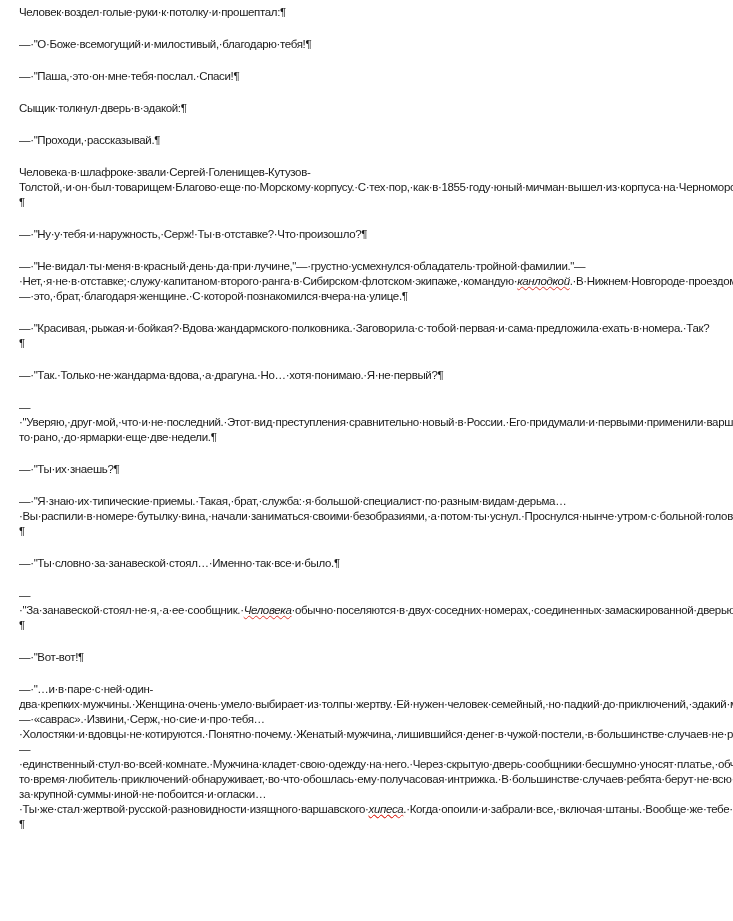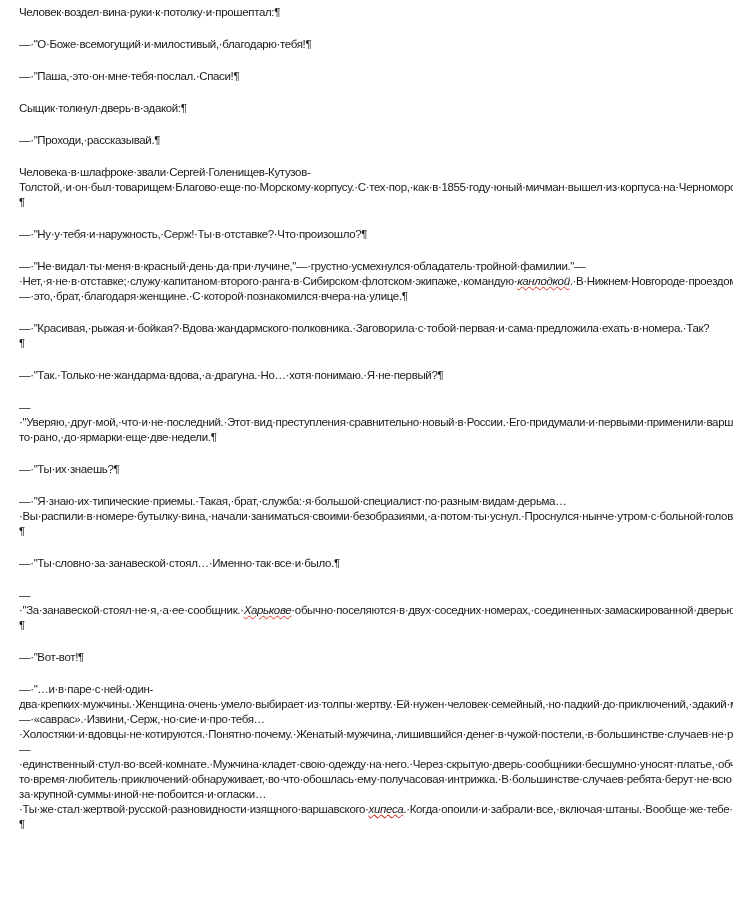--- a/index.html
+++ b/index.html
@@ -40,31 +40,31 @@
     text-decoration-thickness: 1px;
     text-underline-offset: 1px;
     font-style: italic;
   }
 </style>
 </head>
 <body>
 
 <div class="page">
   <div>
-      <p class="para">Человек·воздел·вина·руки·к·потолку·и·прошептал:¶</p>
+      <p class="para">Человек·воздел·голые·руки·к·потолку·и·прошептал:¶</p>
       <p class="para">—·"О·Боже·всемогущий·и·милостивый,·благодарю·тебя!¶</p>
       <p class="para">—·"Паша,·это·он·мне·тебя·послал.·Спаси!¶</p>
       <p class="para">Сыщик·толкнул·дверь·в·эдакой:¶</p>
       <p class="para">—·"Проходи,·рассказывай.¶</p>
       <p class="para">Человека·в·шлафроке·звали·Сергей·Голенищев-Кутузов-Толстой,·и·он·был·товарищем·Благово·еще·по·Морскому·корпусу.·С·тех·пор,·как·в·1855·году·юный·мичман·вышел·из·корпуса·на·Черноморский·флот,·приятели·не·встречались.·И·вот·он·здесь,·и·без·кортика…¶</p>
       <p class="para">—·"Ну·у·тебя·и·наружность,·Серж!·Ты·в·отставке?·Что·произошло?¶</p>
       <p class="para">—·"Не·видал·ты·меня·в·красный·день·да·при·лучине,"—·грустно·усмехнулся·обладатель·тройной·фамилии."—·Нет,·я·не·в·отставке;·служу·капитаном·второго·ранга·в·Сибирском·флотском·экипаже,·командую·<span class="misspelled">канлодкой</span>.·В·Нижнем·Новгороде·проездом,·возвращаюсь·в·свой·Владивосток·из·министерства.·Завтра·должен·был·пересесть·на·пароход·до·Казани.·А·что·в·таком·виде·—·это,·брат,·благодаря·женщине.·С·которой·познакомился·вчера·на·улице.¶</p>
       <p class="para">—·"Красивая,·рыжая·и·бойкая?·Вдова·жандармского·полковника.·Заговорила·с·тобой·первая·и·сама·предложила·ехать·в·номера.·Так?¶</p>
       <p class="para">—·"Так.·Только·не·жандарма·вдова,·а·драгуна.·Но…·хотя·понимаю.·Я·не·первый?¶</p>
       <p class="para">—·"Уверяю,·друг·мой,·что·и·не·последний.·Этот·вид·преступления·сравнительно·новый·в·России.·Его·придумали·и·первыми·применили·варшавские·евреи,·называется·он·«».·Обычно··гастролируют·по·столицам.·К·нам·что-то·рано,·до·ярмарки·еще·две·недели.¶</p>
       <p class="para">—·"Ты·их·знаешь?¶</p>
       <p class="para">—·"Я·знаю·их·типические·приемы.·Такая,·брат,·служба:·я·большой·специалист·по·разным·видам·дерьма…·Вы·распили·в·номере·бутылку·вина,·начали·заниматься·своими·безобразиями,·а·потом·ты·уснул.·Проснулся·нынче·утром·с·больной·головой,·без·рыжей·плутовки,·без·вещей·и·без·денег.·Так?¶</p>
       <p class="para">—·"Ты·словно·за·занавеской·стоял…·Именно·так·все·и·было.¶</p>
-      <p class="para">—·"За·занавеской·стоял·не·я,·а·ее·сообщник.·<span class="misspelled">Харькове</span>·обычно·поселяются·в·двух·соседних·номерах,·соединенных·замаскированной·дверью.·Красивая·жантильная·женщина·с·эдакой··в·глазах…¶</p>
+      <p class="para">—·"За·занавеской·стоял·не·я,·а·ее·сообщник.·<span class="misspelled">Человека</span>·обычно·поселяются·в·двух·соседних·номерах,·соединенных·замаскированной·дверью.·Красивая·жантильная·женщина·с·эдакой··в·глазах…¶</p>
       <p class="para">—·"Вот-вот!¶</p>
       <p class="para">—·"…и·в·паре·с·ней·один-два·крепких·мужчины.·Женщина·очень·умело·выбирает·из·толпы·жертву.·Ей·нужен·человек·семейный,·но·падкий·до·приключений,·эдакий·мышиный·жеребчик.·У·них·это·называется·«фраер»,·а·в·народе·—·«саврас».·Извини,·Серж,·но·сие·и·про·тебя…·Холостяки·и·вдовцы·не·котируются.·Понятно·почему.·Женатый·мужчина,·лишившийся·денег·в·чужой·постели,·в·большинстве·случаев·не·решится·обратиться·в·полицию.·В·чистом·виде··обворовывают·жертв·в·процессе,·так·сказать,·любовных·утех.·Отличительная·деталь··—·единственный·стул·во·всей·комнате.·Мужчина·кладет·свою·одежду·на·него.·Через·скрытую·дверь·сообщники·бесшумно·уносят·платье,·обчищают·бумажник·и·возвращают·одежду·обратно.·Потом·женщина·торопливо·выталкивает·любовника·под·предлогом·скорого·возвращения,·например,·матери.·И·только·спустя·какое-то·время·любитель·приключений·обнаруживает,·во·что·обошлась·ему·получасовая·интрижка.·В·большинстве·случаев·ребята·берут·не·всю·наличность.·Из-за·крупной·суммы·иной·не·побоится·и·огласки…·Ты·же·стал·жертвой·русской·разновидности·изящного·варшавского·<span class="misspelled"><span class="misspelled">хипес</span>а</span>.·Когда·опоили·и·забрали·все,·включая·штаны.·Вообще·же·тебе·повезло.·В·Харькове·на·прошлой·неделе··зарезали·очередного·ротозея.·Принялись·чистить·карманы,·нечаянно·нашумели,·он·проснулся·и…¶</p>
     </div>
 </div>
 
 </body></html>

